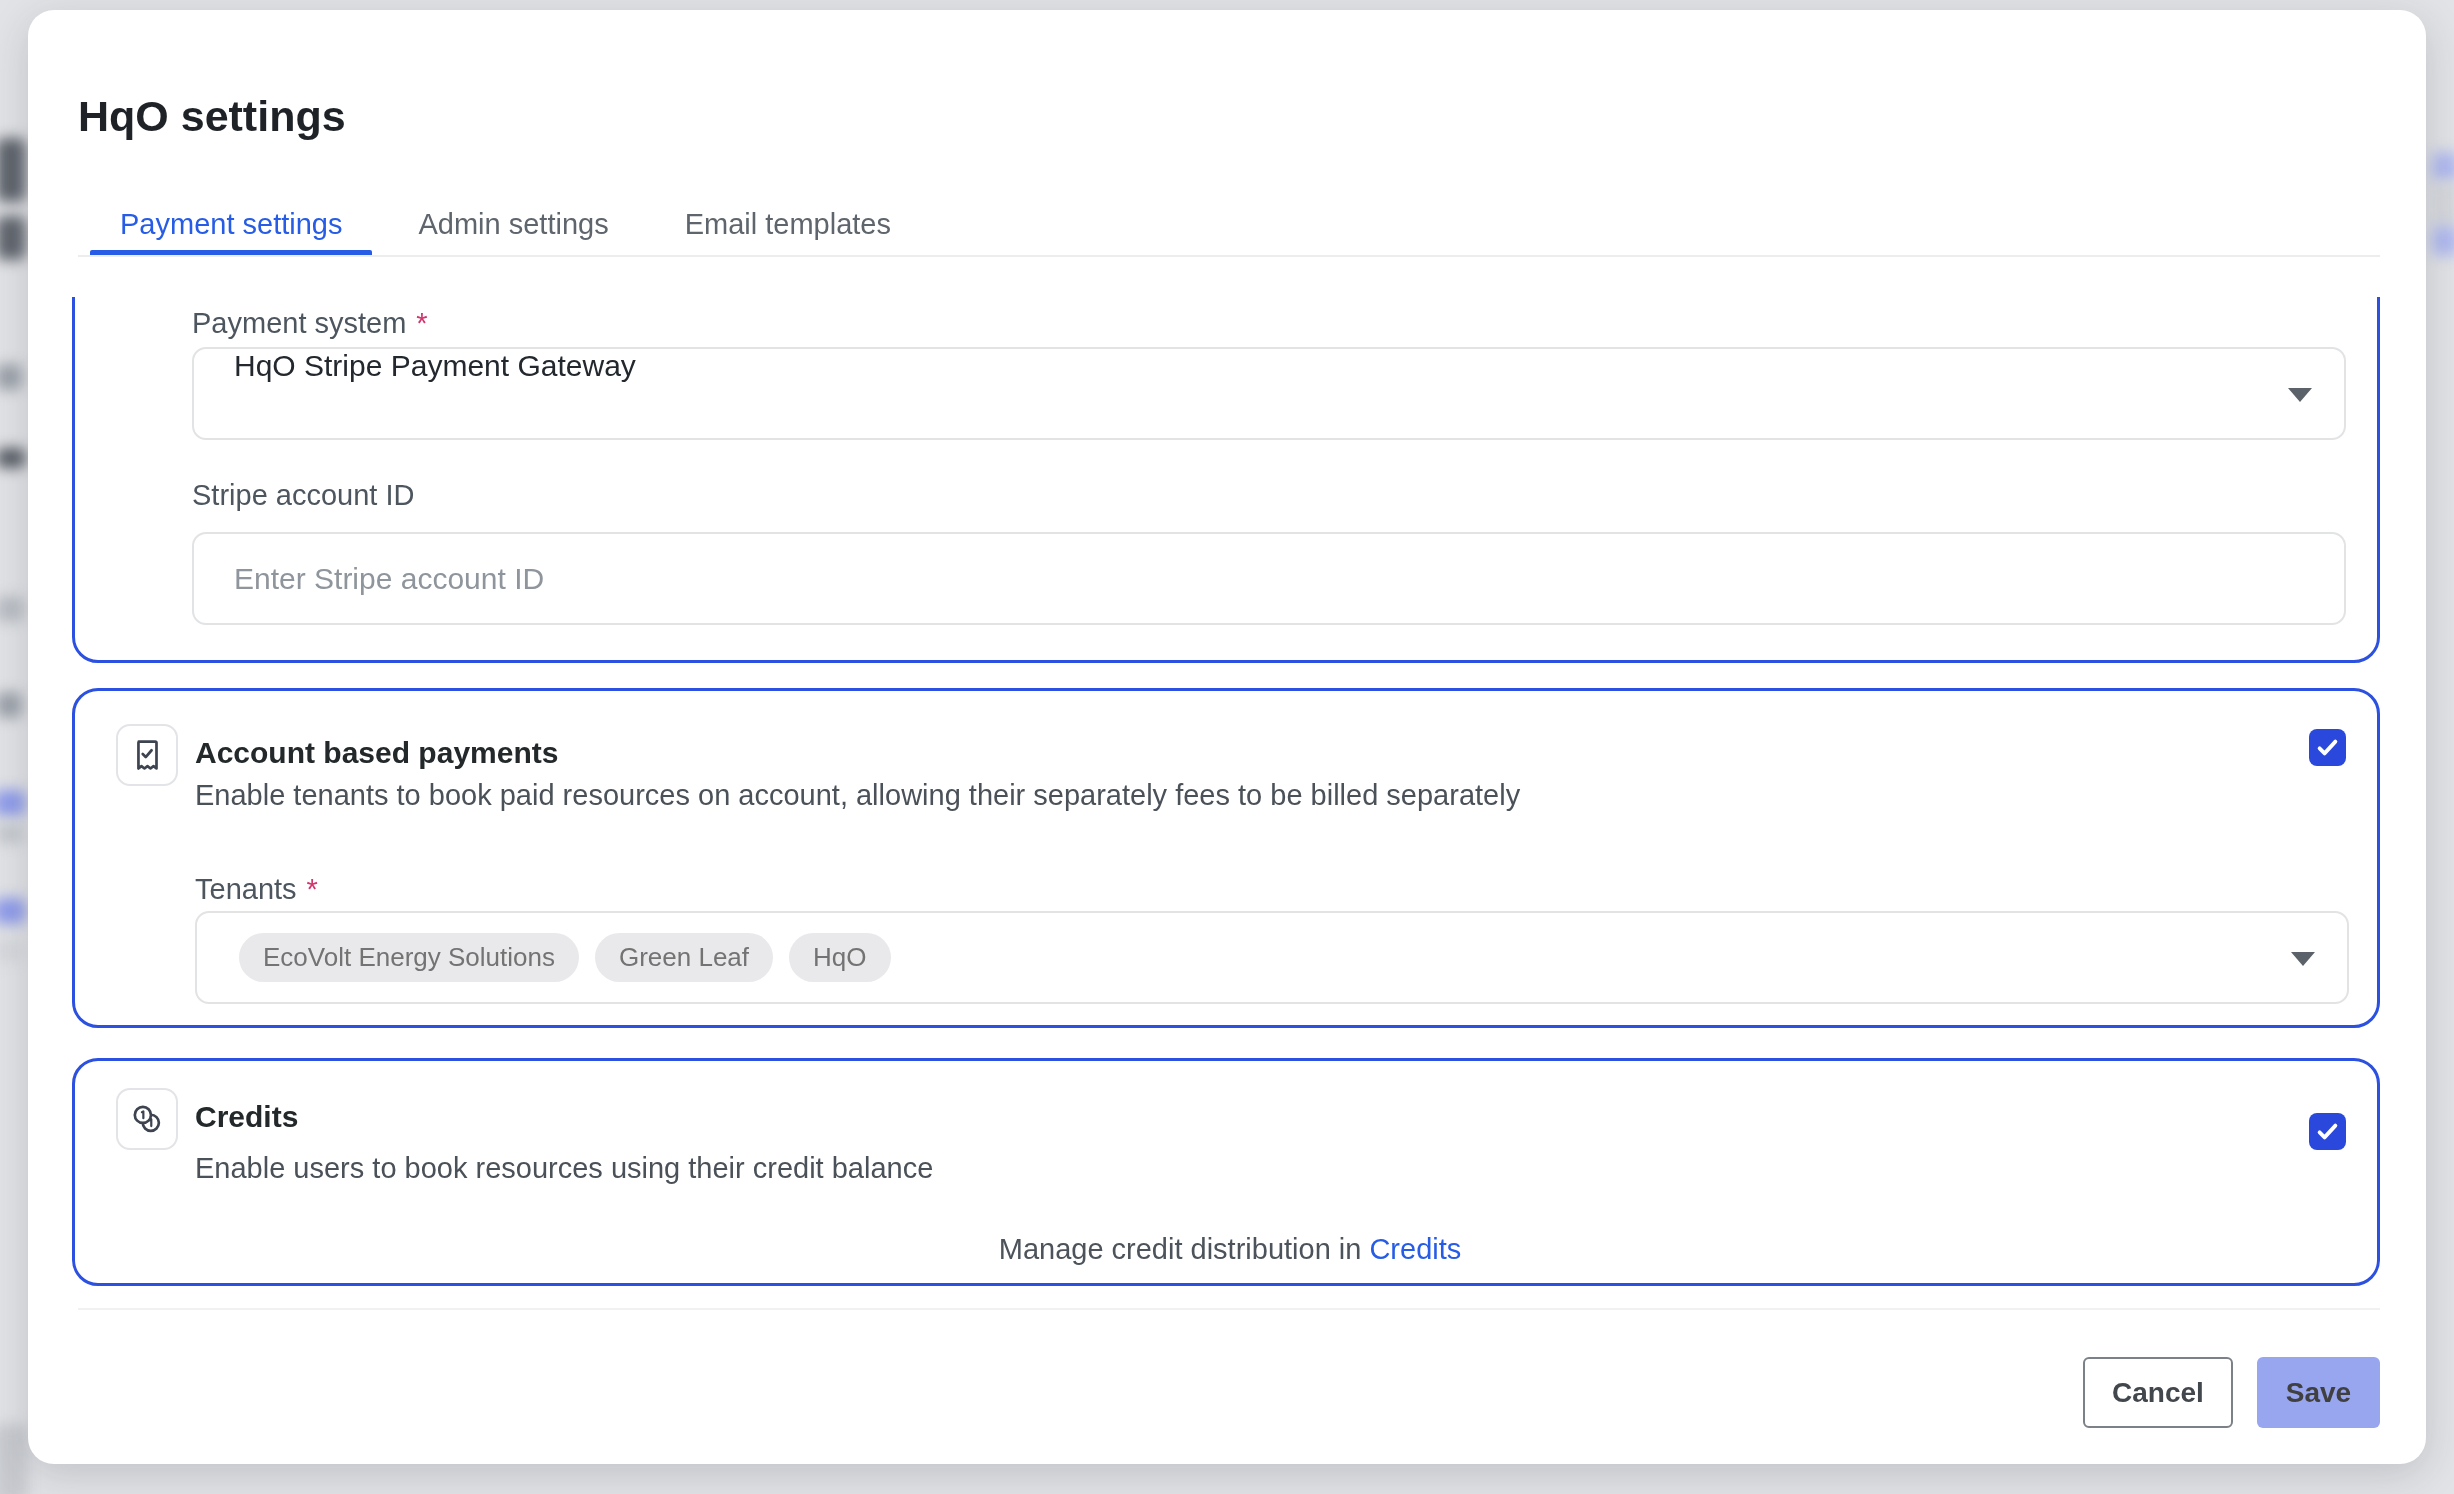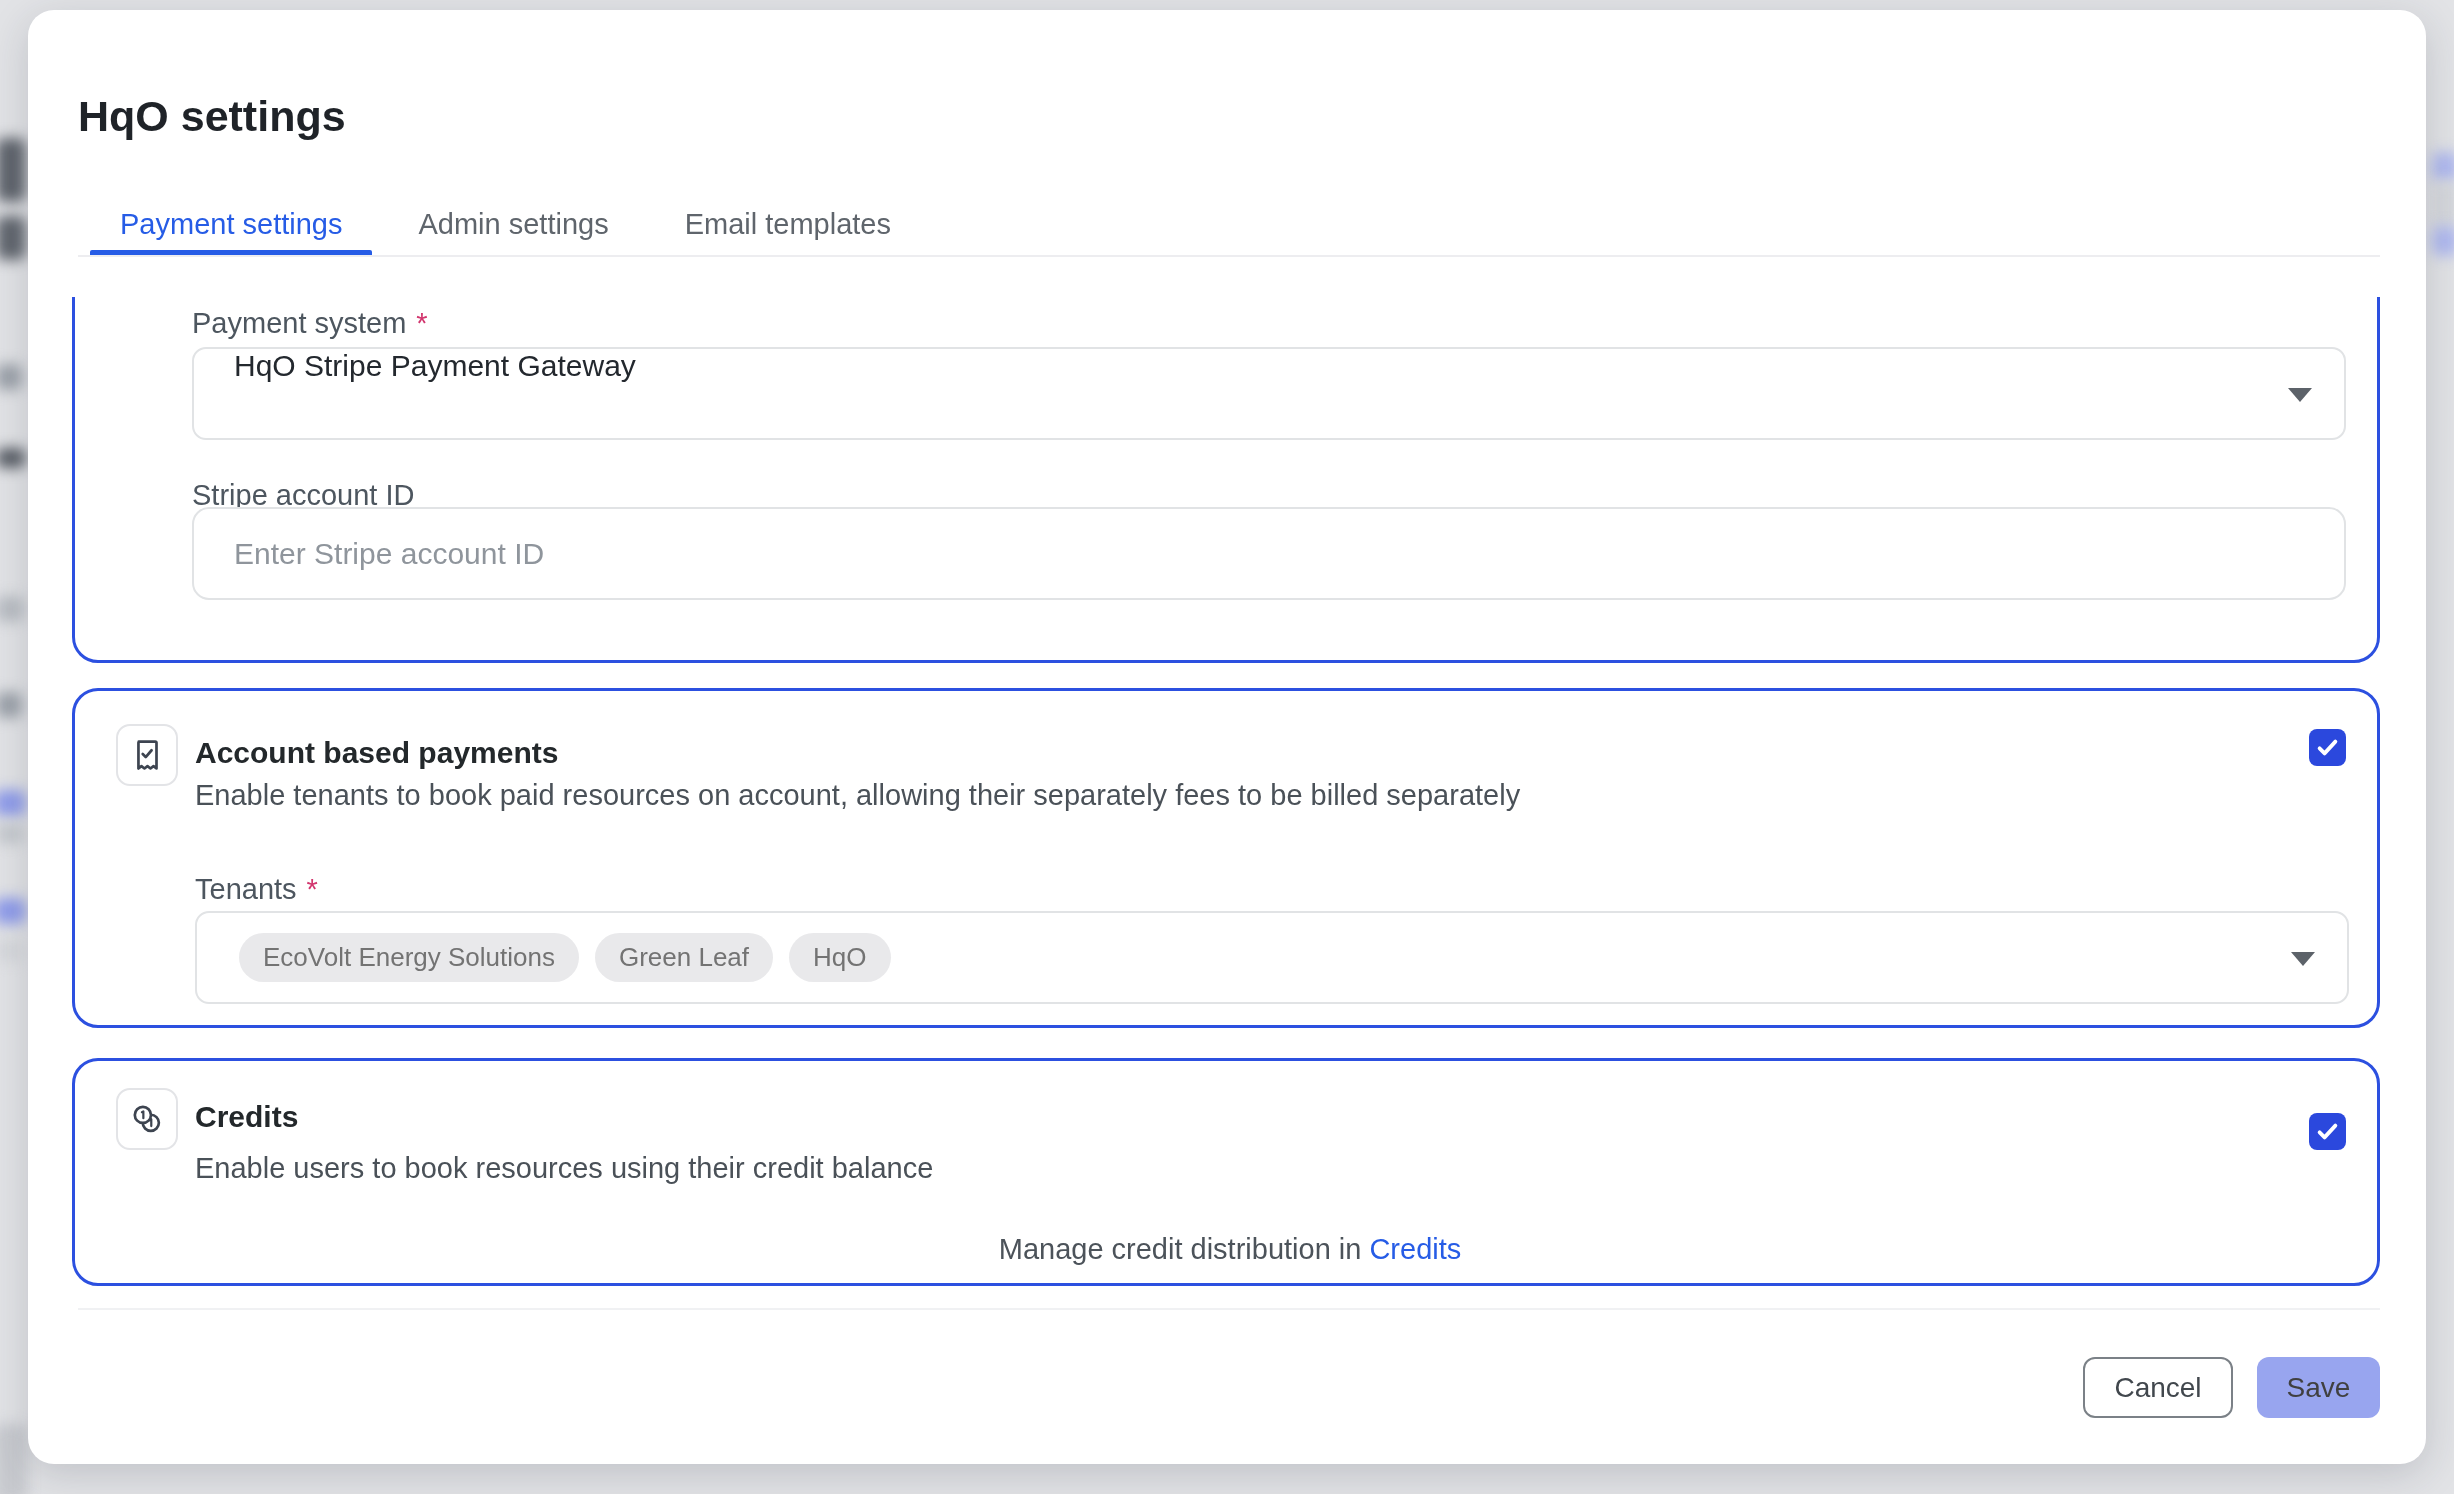--- a/index.html
+++ b/index.html
@@ -83,21 +83,21 @@
     height:49px;line-height:49px;padding:0 24px;margin-right:16px;border-radius:25px;
     background:#e9e9eb;color:#737373;font-size:26px;font-weight:500;white-space:nowrap;cursor:pointer;
   }
   .manage-line{
     position:absolute;left:4px;width:100%;text-align:center;font-size:29px;color:#4c535a;
   }
   .manage-line a{color:var(--accent-blue);text-decoration:none;cursor:pointer;margin-left:8px;}
   
   .footer-divider{position:absolute;left:50px;top:1298px;width:2302px;height:2px;background:#f0f1f3;}
   .btn{
-    position:absolute;top:1347px;height:61px;border-radius:12px;font-size:28px;font-weight:400;
+    position:absolute;top:1347px;height:71px;border-radius:6px;font-size:28px;font-weight:700;
     display:flex;align-items:center;justify-content:center;cursor:pointer;
     font-family:"Liberation Sans","DejaVu Sans",sans-serif;
   }
   .btn-cancel{left:2055px;width:150px;background:#fff;border:2px solid #7b8187;color:#41474d;}
   .btn-save{left:2229px;width:123px;background:var(--save-disabled-bg);border:none;color:#404040;}
 </style>
 </head>
 <body>
 
 <div>
@@ -133,21 +133,21 @@
 
     <div class="field-label" style="left:120px;top:8px;">
       <span>Payment system</span><span class="req">*</span>
     </div>
     <div class="select-field" style="top:50px;">
       <span class="value">HqO Stripe Payment Gateway</span>
       <span class="caret"></span>
     </div>
 
     <div class="field-label" style="left:120px;top:180px;">Stripe account ID</div>
-    <input class="text-input" style="top: 210px; border-radius: 17px;" type="text" value="" placeholder="Enter Stripe account ID">
+    <input class="text-input" style="top: 235px;" type="text" value="" placeholder="Enter Stripe account ID">
   </div>
 
   <div class="panel" style="left:44px;top:678px;width:2308px;height:340px;">
     <div class="icon-box" style="left:41px;top:33px;">
       <svg width="38" height="38" viewBox="0 0 24 24" fill="none" stroke="#3d4450" stroke-width="1.7" stroke-linecap="round" stroke-linejoin="round">
         <path d="M6.8 3.5h10.4c.45 0 .8.36.8.8v16.2l-1.9-1.45-1.9 1.45-1.9-1.45-1.9 1.45-1.9-1.45-1.9 1.45V4.3c0-.44.35-.8.8-.8z"></path>
         <path d="M9.3 11.4l1.9 1.9 3.7-4.3"></path>
       </svg>
     </div>
     <div class="section-title" style="top:43px;">Account based payments</div>

